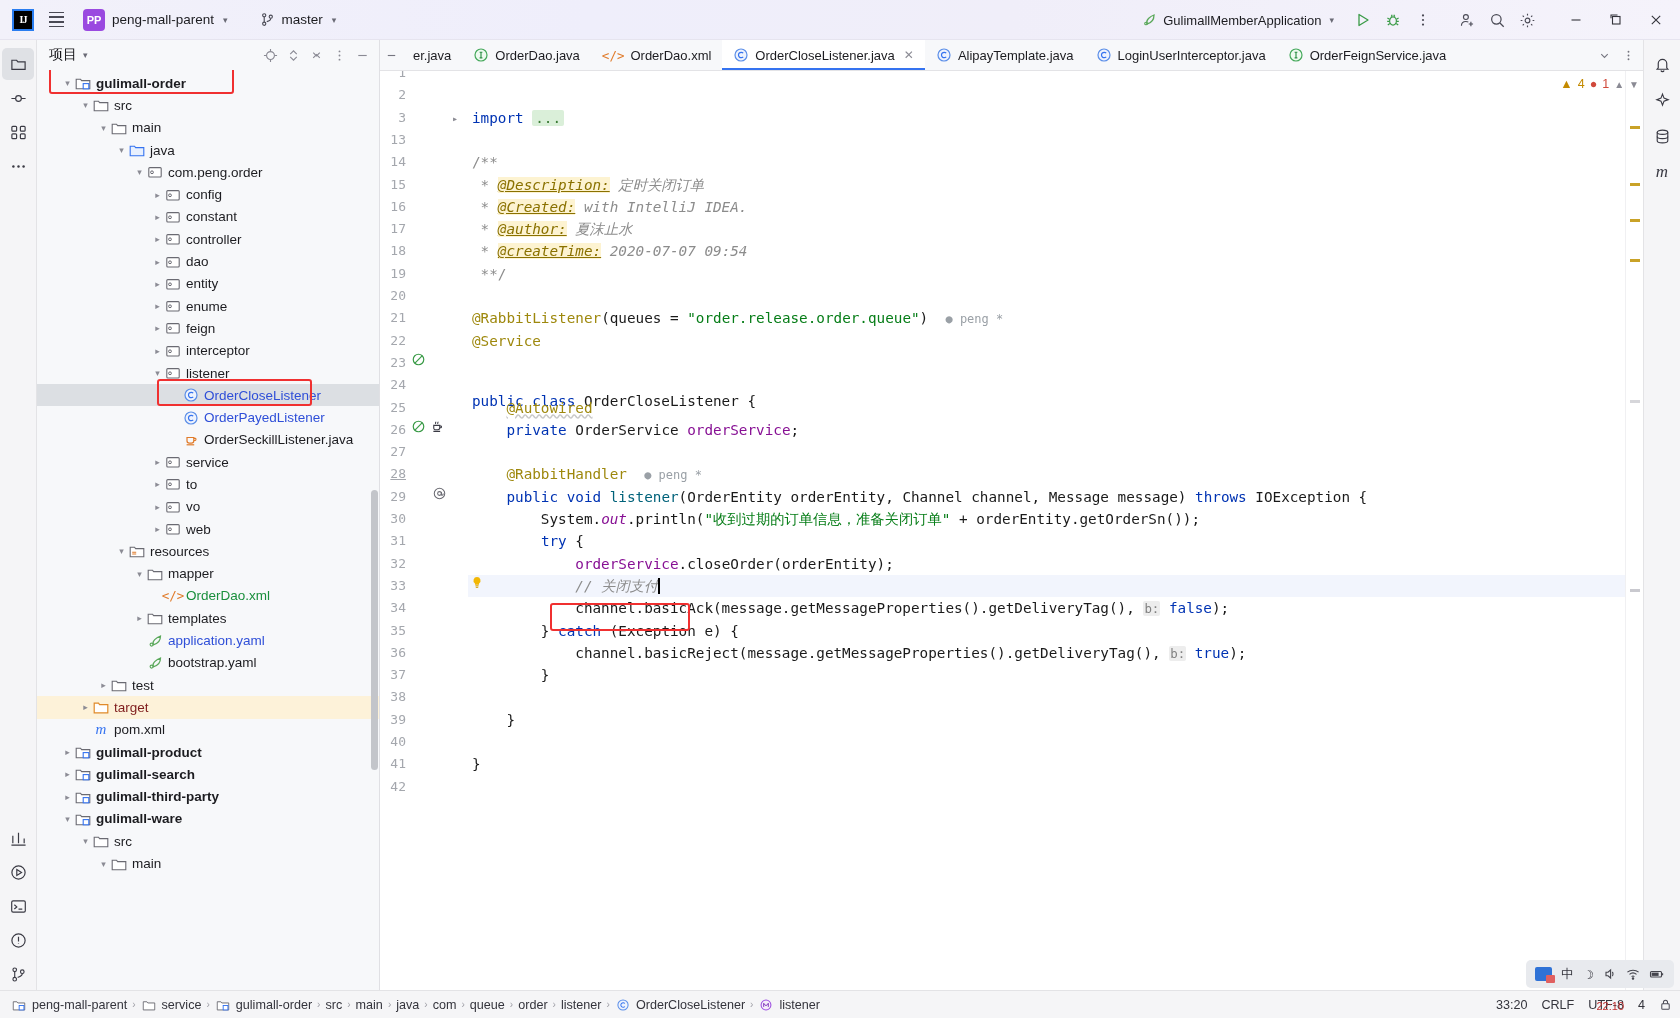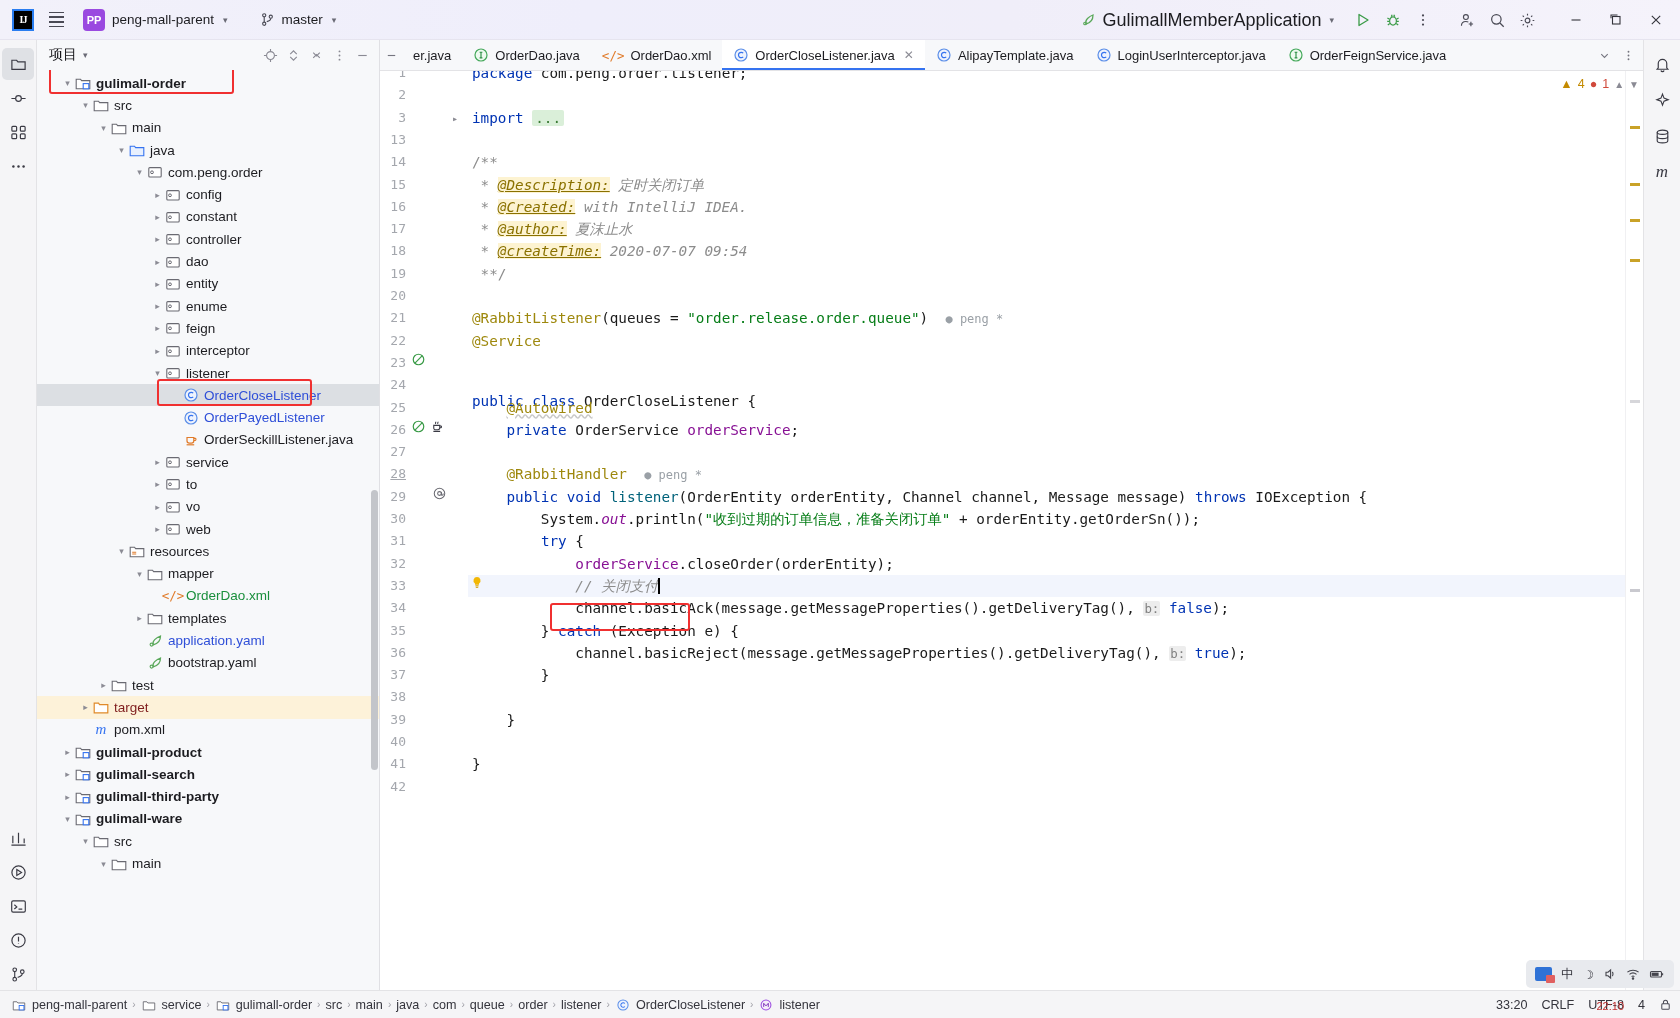--- a/index.html
+++ b/index.html
@@ -44,21 +44,21 @@
   }
   .proj-name { font-size: 13.5px; color: #1c1c20; }
   .chev { font-size: 9px; color: #6a6a75; margin-left: 2px; }
   .branch-chip { display: flex; align-items: center; gap: 7px; margin-left: 18px; cursor: pointer;
     padding: 3px 7px; border-radius: 5px; }
   .branch-name { font-size: 13.5px; color: #1c1c20; }
 
   .tb-right { position: absolute; right: 4px; top: 0; height: 40px; display: flex; align-items: center; }
   .runcfg { display: flex; align-items: center; gap: 6px; margin-right: 8px; cursor: pointer;
      padding: 3px 6px; border-radius: 5px; }
-  .runcfg .lbl { font-size: 18px; color: #1c1c20; text-align: right; }
+  .runcfg .lbl { font-size: 13px; color: #1c1c20; text-align: right; }
   .tb-btn { width: 30px; height: 30px; display: flex; align-items: center; justify-content: center;
     cursor: pointer; border-radius: 5px; }
   .tb-sep { width: 14px; }
   .wbtn { width: 40px; height: 38px; display: flex; align-items: center; justify-content: center;
     cursor: pointer; }
 
   
   .body { flex: 1 1 auto; display: flex; min-height: 0; }
 
   
@@ -917,21 +917,20 @@
             <div class="ln" style="top: 548.5px;">35</div>
             <div class="ln" style="top: 570.8px;">36</div>
             <div class="ln" style="top: 593.1px;">37</div>
             <div class="ln" style="top: 615.4px;">38</div>
             <div class="ln" style="top: 637.7px;">39</div>
             <div class="ln" style="top: 660px;">40</div>
             <div class="ln" style="top: 682.3px;">41</div>
             <div class="ln" style="top: 704.6px;">42</div>
           </div>
         <div class="code-scroll" id="codescroll">
-            <div class="cline" style="top: -9px;"><span class="kw">package</span> com.peng.order.listener;</div>
             <div class="cline" style="top: 13.3px;"></div>
             <div class="cline" style="top: 35.6px;"><span class="kw">import</span> <span class="folded">...</span></div>
             <div class="cline" style="top: 57.9px;"></div>
             <div class="cline" style="top: 80.2px;"><span class="cmt">/**</span></div>
             <div class="cline" style="top: 102.5px;"><span class="cmt"> * </span><span class="annot-hl">@Description:</span><span class="cmt-doc"> 定时关闭订单</span></div>
             <div class="cline" style="top: 124.8px;"><span class="cmt"> * </span><span class="annot-hl">@Created:</span><span class="cmt-doc"> with IntelliJ IDEA.</span></div>
             <div class="cline" style="top: 147.1px;"><span class="cmt"> * </span><span class="annot-hl">@author:</span><span class="cmt-doc"> 夏沫止水</span></div>
             <div class="cline" style="top: 169.4px;"><span class="cmt"> * </span><span class="annot-hl">@createTime:</span><span class="cmt-doc"> 2020-07-07 09:54</span></div>
             <div class="cline" style="top: 191.7px;"><span class="cmt"> **/</span></div>
             <div class="cline" style="top: 214px;"></div>

